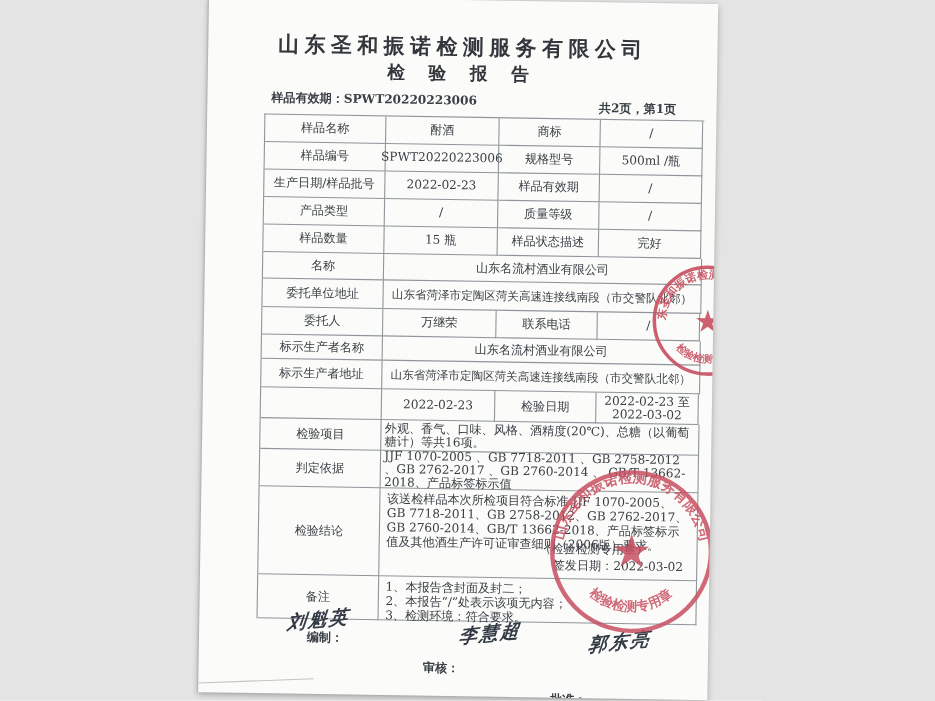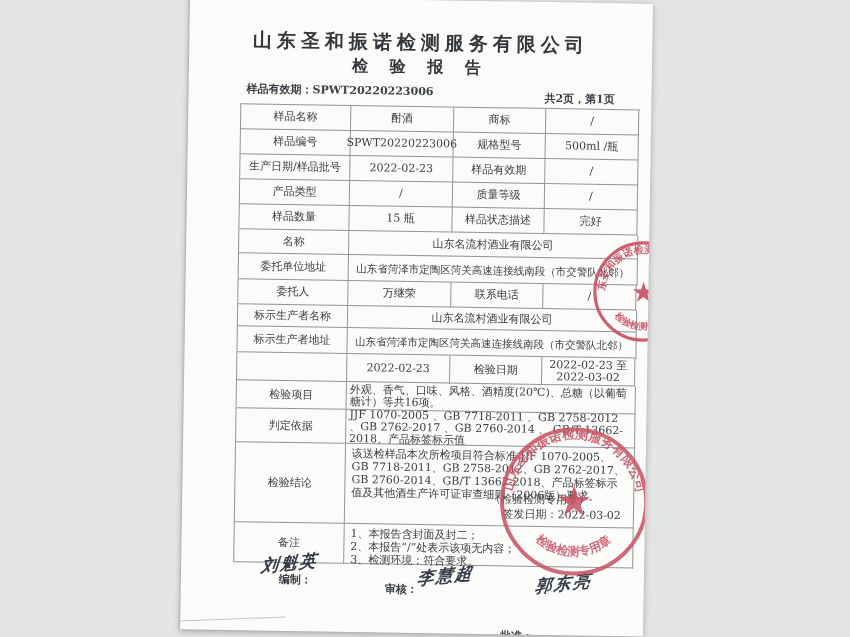--- a/index.html
+++ b/index.html
@@ -176,21 +176,21 @@
         <div class="note-line">2、本报告“/”处表示该项无内容；</div>
         <div class="note-line">3、检测环境：符合要求。</div>
       </div>
     </div>
 
   </div>
 
   <div class="footer-label" style="left:50px;top:574px;padding-left:48px;">编制：</div>
   <div class="sig" style="left:80px;top:554px;">刘魁英</div>
 
-  <div class="footer-label" style="left:204px;top:582px;text-align:right;">审核：</div>
+  <div class="footer-label" style="left:204px;top:600px;text-align:right;">审核：</div>
   <div class="sig" style="left:236px;top:564px;">李慧超</div>
 
   <div class="footer-label" style="left:320px;top:587px;margin-top:40px;">批准：</div>
   <div class="sig" style="left:354px;top:570px;">郭东亮</div>
 
   <svg class="stamp stamp-edge" viewBox="0 0 120 120">
     <defs>
       <path id="earcTop" d="M 18,60 A 42,42 0 1 1 102,60"></path>
       <path id="earcBot" d="M 26,84 A 42,42 0 0 0 94,84"></path>
     </defs>

